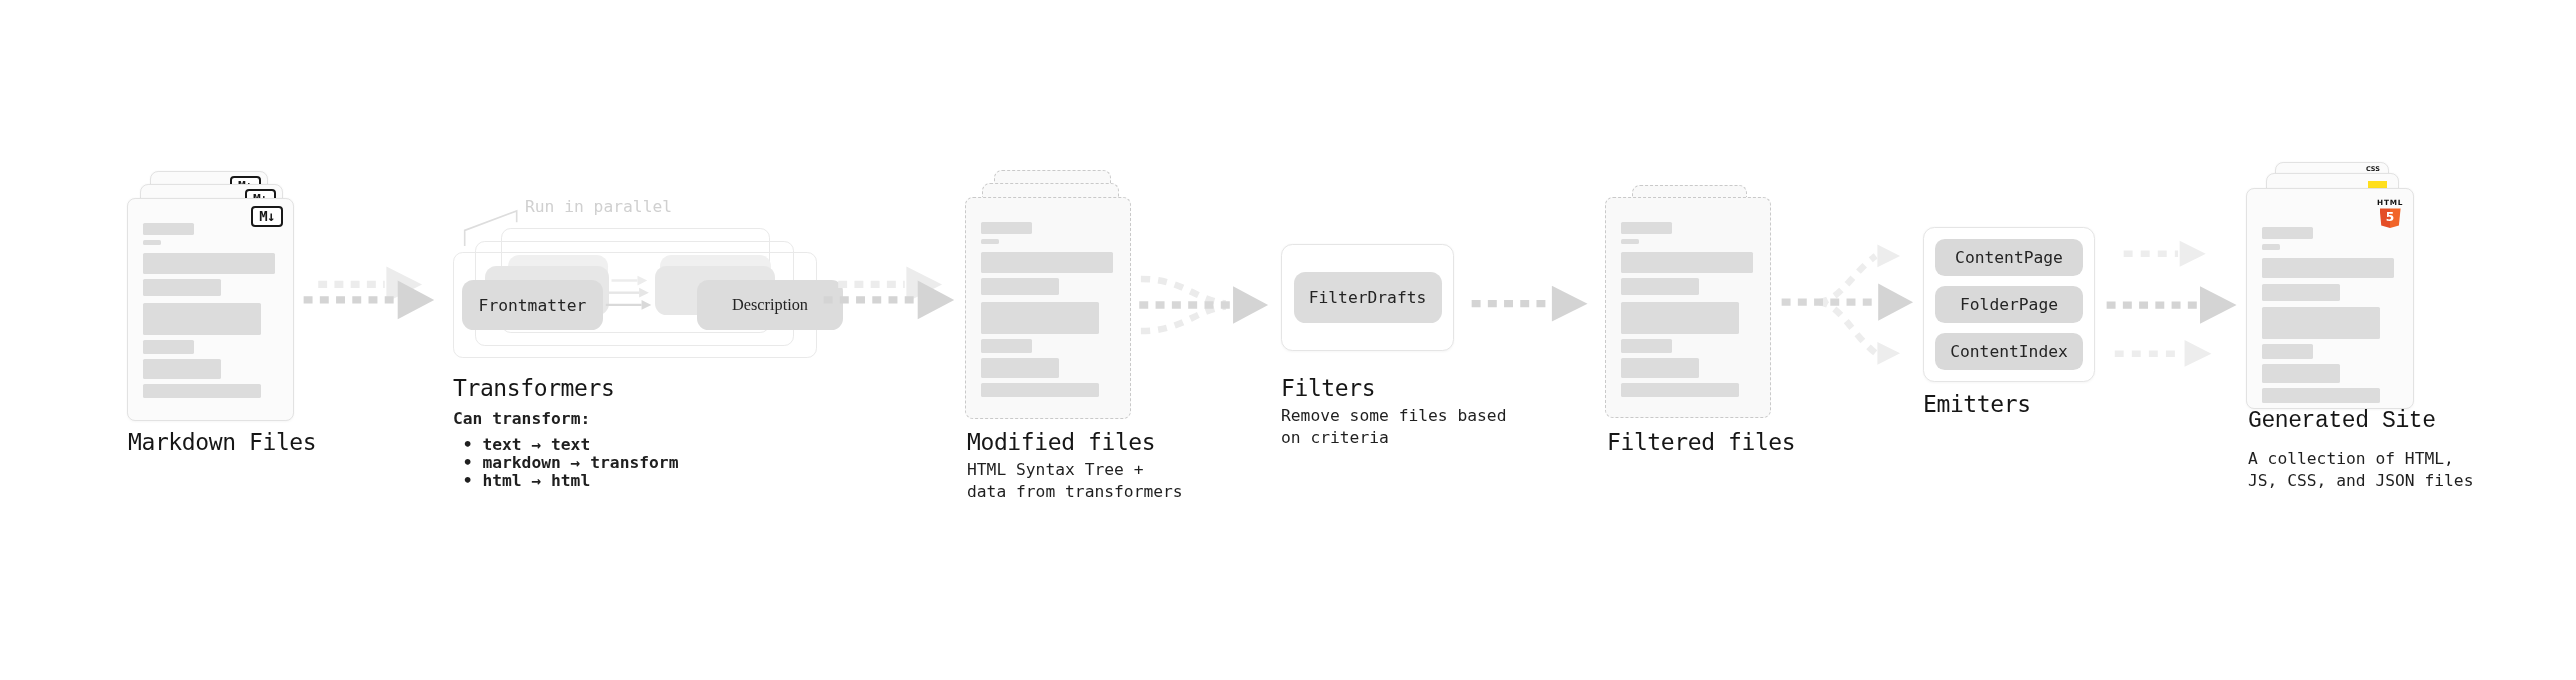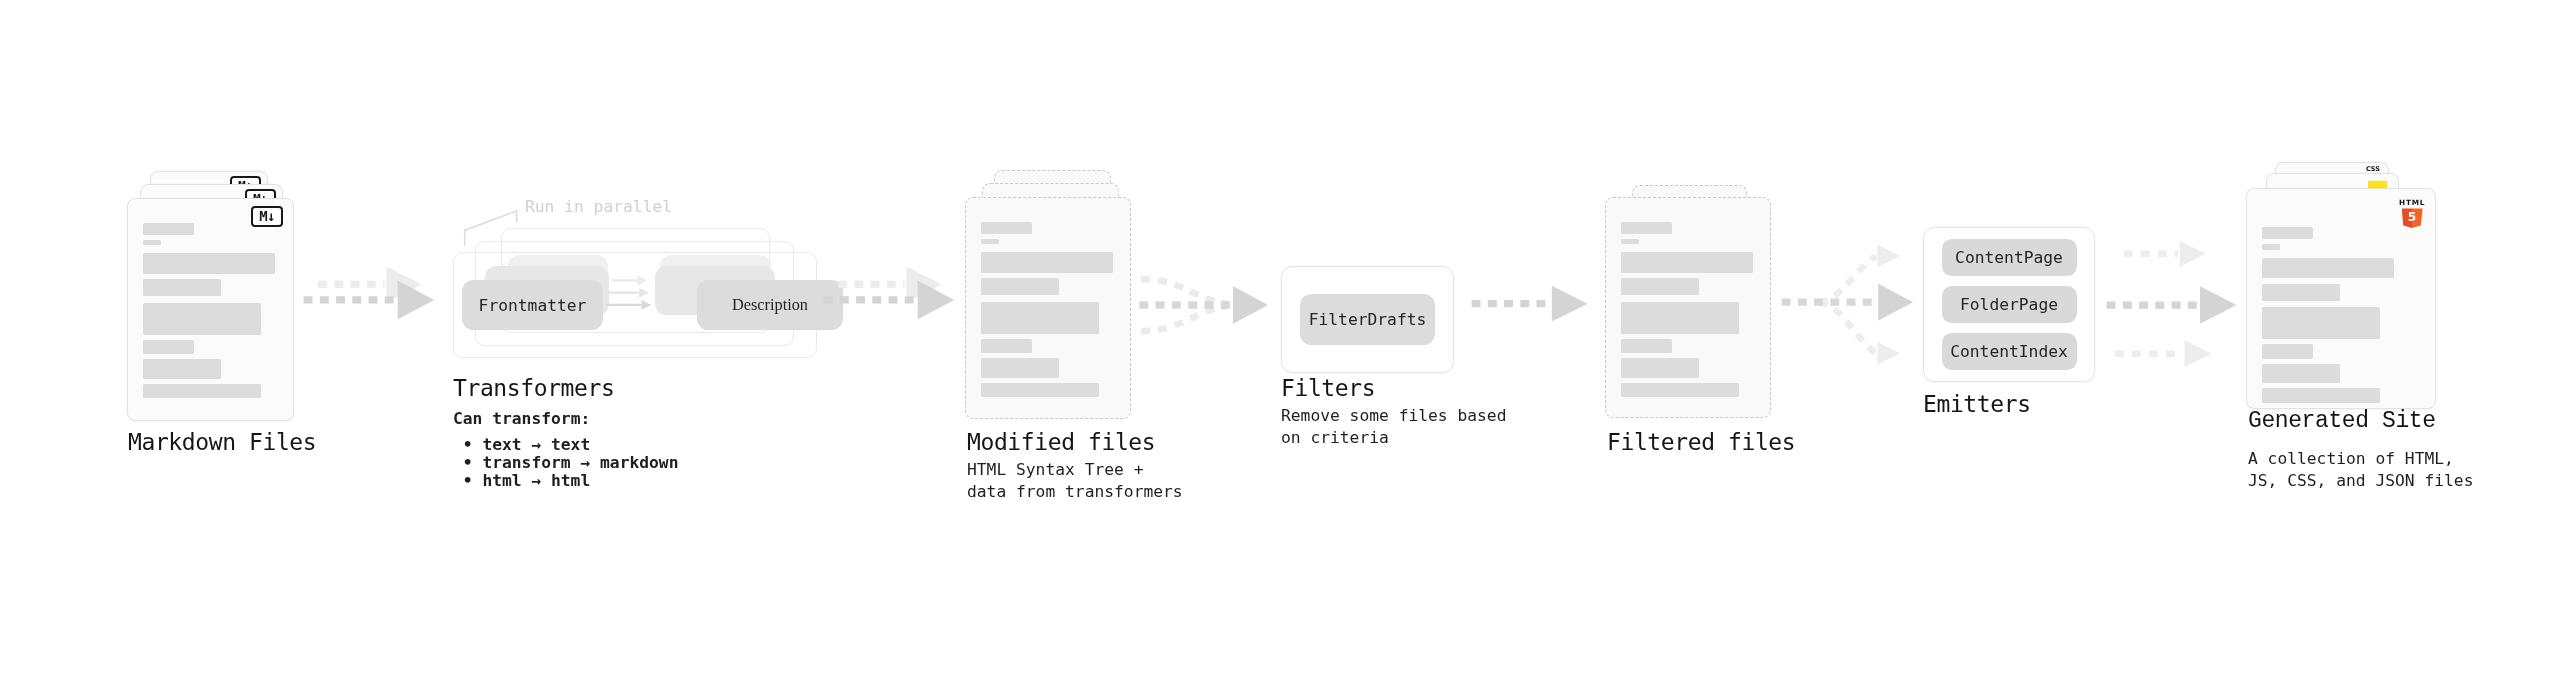--- a/index.html
+++ b/index.html
@@ -38,21 +38,21 @@
   .pill { position:absolute; background:#dcdcdc; border-radius:11.4px; display:flex; align-items:center;
           justify-content:center; font-size:16.3px; color:#242424; white-space:nowrap; }
   .pill.ghost1 { background:#e7e7e7; }
   .pill.ghost2 { background:#f0f0f0; }
   .annotation { position:absolute; font-size:16.3px; color:#d0d0d0; white-space:nowrap; }
 
   
   .panel { position:absolute; background:#ffffff; border:1.6px solid #e5e5e5; border-radius:11.4px;
            box-shadow:0 0.8px 2.4px rgba(0,0,0,0.04); display:flex; flex-direction:column;
            align-items:center; justify-content:center; gap:9.8px; }
-  .panel .chip { background:#d9d9d9; border-radius:9.8px; width:135px; height:37px; display:flex;
+  .panel .chip { background:#d9d9d9; border-radius:9.8px; width:148px; height:37px; display:flex;
                  align-items:center; justify-content:center; font-size:16.3px; color:#242424; white-space:nowrap; }
   .panel .chip.tall { height:51px; border-radius:11.4px; background:#dcdcdc; }
 
   
   .html5-logo { position:absolute; right:9.8px; top:9.8px; display:flex; flex-direction:column; align-items:center; }
   .html5-word { font-size:7.3px; font-weight:bold; color:#111; letter-spacing:0.8px; line-height:8.1px;
                 font-family:"DejaVu Sans","Liberation Sans",sans-serif; }
   .html5-shield { position:relative; width:21px; height:19.5px; margin-top:1.6px;
                   background:linear-gradient(90deg,#e44d26 50%,#f16529 50%);
                   clip-path:polygon(0 0,100% 0,92% 87%,50% 100%,8% 87%); }
@@ -123,21 +123,21 @@
     <line x1="4" y1="24" x2="42" y2="24" stroke="#e6e6e6" stroke-width="3"></line>
       <polygon points="42,18 42,30 54,24" fill="#e6e6e6"></polygon>
     <line x1="1" y1="39" x2="45" y2="39" stroke="#d9d9d9" stroke-width="3"></line>
       <polygon points="45,33 45,45 57,39" fill="#d9d9d9"></polygon>
   </svg>
 
   <div class="stage-title" style="left:453px;top:375px;">Transformers</div>
   <div class="stage-desc" style="left:453px;top:410px;line-height:18px;font-weight:bold;">
     <div class="desc-line" style="margin-bottom:8.1px;">Can transform:</div>
     <div class="desc-line" style="padding-left:9.8px;">• text → text</div>
-    <div class="desc-line" style="padding-left:9.8px;">• transform → markdown</div>
+    <div class="desc-line" style="padding-left:9.8px;">• markdown → transform</div>
     <div class="desc-line" style="padding-left:9.8px;">• html → html</div>
   </div>
 
   <svg style="left:822px;top:265px;" width="146" height="73" viewBox="0 0 180 90">
     <line x1="20" y1="24" x2="102" y2="24" stroke="#ececec" stroke-width="9" stroke-dasharray="11 9"></line>
     <polygon points="104,2 104,46 148,24" fill="#ececec"></polygon>
     <line x1="2" y1="43" x2="116" y2="43" stroke="#d4d4d4" stroke-width="9" stroke-dasharray="11 9"></line>
     <polygon points="118,19 118,67 163,43" fill="#d4d4d4"></polygon>
   </svg>
 
@@ -161,21 +161,21 @@
     <div class="desc-line">data from transformers</div>
   </div>
 
   <svg style="left:1136px;top:256px;" width="137" height="98" viewBox="0 0 168 120">
     <path d="M 6,28 C 58,28 72,54 110,58" fill="none" stroke="#ebebeb" stroke-width="8" stroke-dasharray="11 10"></path>
     <path d="M 6,92 C 58,92 72,66 110,62" fill="none" stroke="#ebebeb" stroke-width="8" stroke-dasharray="11 10"></path>
     <line x1="4" y1="60" x2="116" y2="60" stroke="#d7d7d7" stroke-width="9" stroke-dasharray="11 9"></line>
     <polygon points="119,37 119,83 162,60" fill="#d4d4d4"></polygon>
   </svg>
 
-  <div class="panel" style="left:1281px;top:266px;width:173px;height:107px;">
+  <div class="panel" style="left:1281px;top:244px;width:173px;height:107px;">
     <div class="chip tall">FilterDrafts</div>
   </div>
   <div class="stage-title" style="left:1281px;top:375px;">Filters</div>
   <div class="stage-desc" style="left:1281px;top:405px;">
     <div class="desc-line">Remove some files based</div>
     <div class="desc-line">on criteria</div>
   </div>
 
   <svg style="left:1468px;top:281px;" width="124" height="47" viewBox="0 0 152 58">
     <line x1="4" y1="28" x2="100" y2="28" stroke="#d4d4d4" stroke-width="9" stroke-dasharray="11 9"></line>
@@ -224,21 +224,21 @@
 
   <div class="doc" style="left:2275px;top:162px;width:114px;height:59px;">
     <div class="css-logo">
       <div class="css-word">CSS</div>
       <div class="css-bar"></div>
     </div>
   </div>
   <div class="doc" style="left:2266px;top:173px;width:133px;height:59px;">
     <div class="js-badge"></div>
   </div>
-  <div class="doc" style="left:2246px;top:188px;width:190px;height:221px;">
+  <div class="doc" style="left:2246px;top:188px;width:168px;height:221px;">
     <div class="html5-logo">
       <div class="html5-word">HTML</div>
       <div class="html5-shield">
         <div class="html5-five">5</div>
       </div>
     </div>
     <div class="bars" style="top:38px;">
       <div class="bar b1"></div>
       <div class="bar b2"></div>
       <div class="bar b3"></div>

